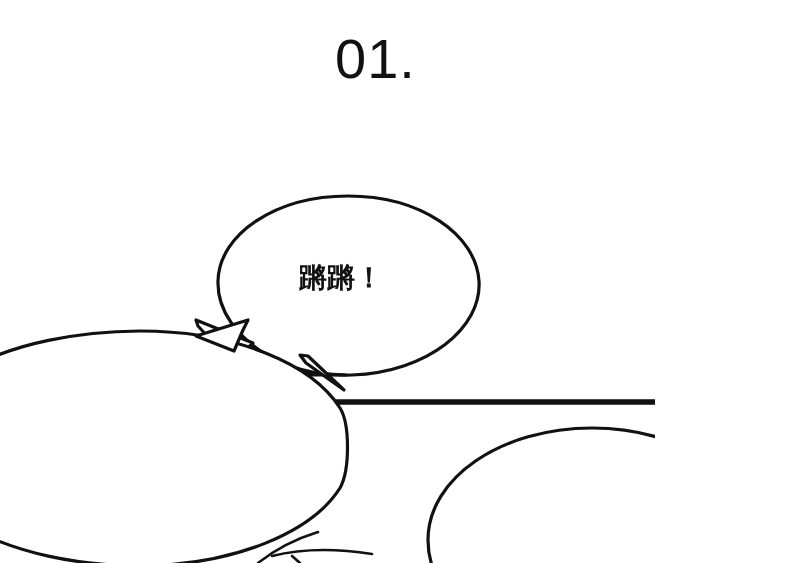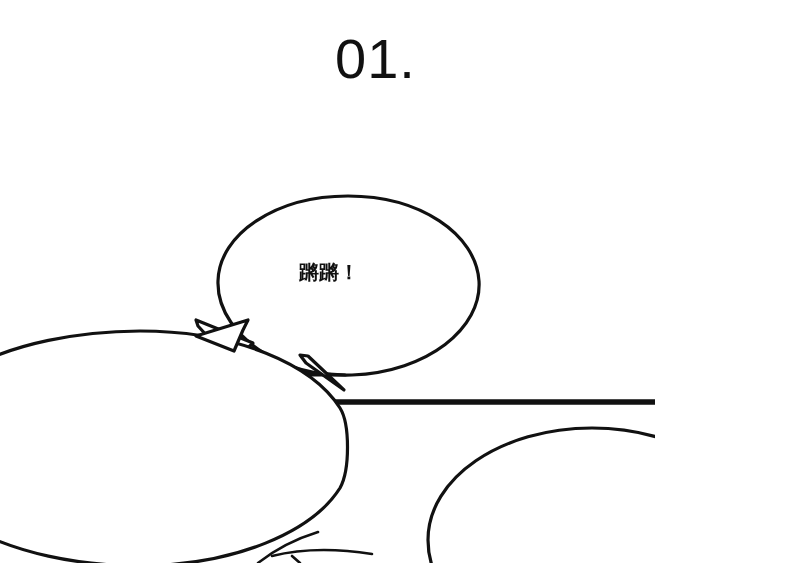--- a/index.html
+++ b/index.html
@@ -35,21 +35,21 @@
     left: 335px;
     top: 26px;
     font-size: 56px;
     font-weight: 400;
     letter-spacing: 1px;
     font-family: "Liberation Sans", sans-serif;
   }
   #bubble-1-text {
     left: 299px;
     top: 261px;
-    font-size: 20px;
+    font-size: 28px;
     font-weight: 700;
     letter-spacing: 0px;
     font-family: "DejaVu Sans", sans-serif;
   }
   #bubble-2-text {
     left: 26px;
     top: 390px;
     font-size: 30px;
     font-weight: 700;
     line-height: 1.38;

